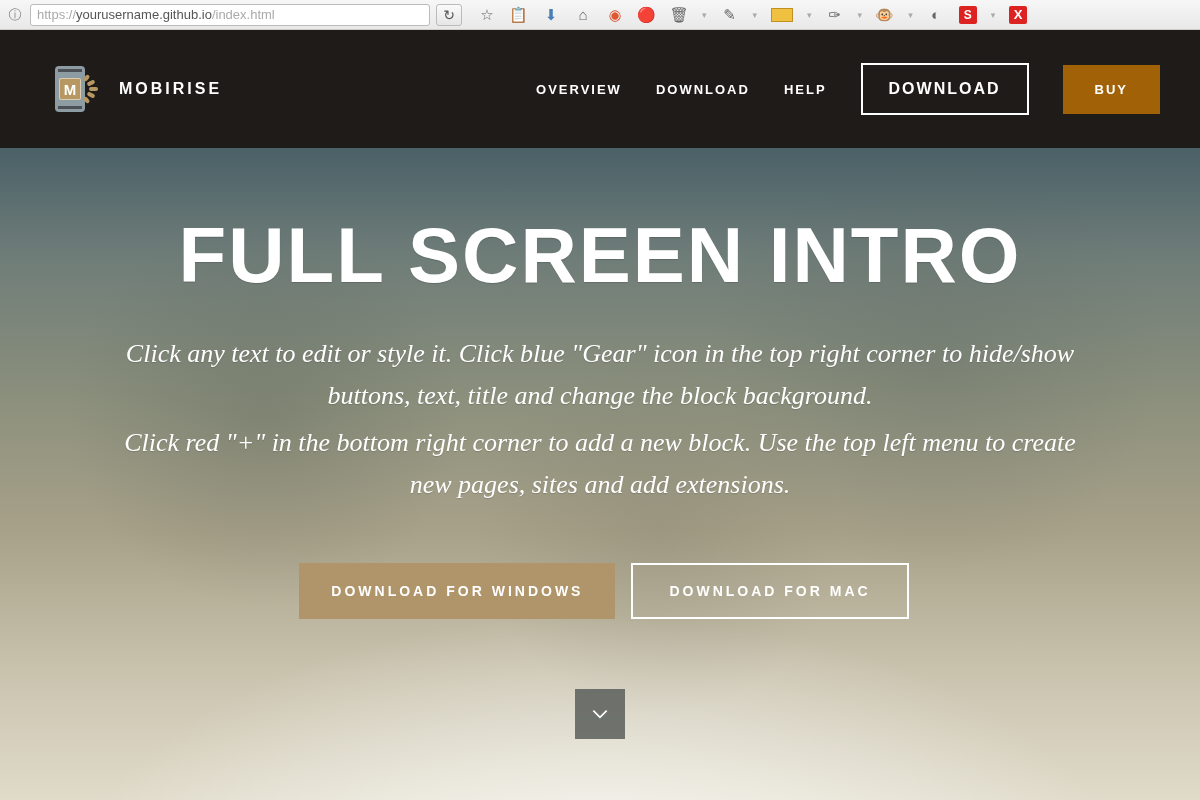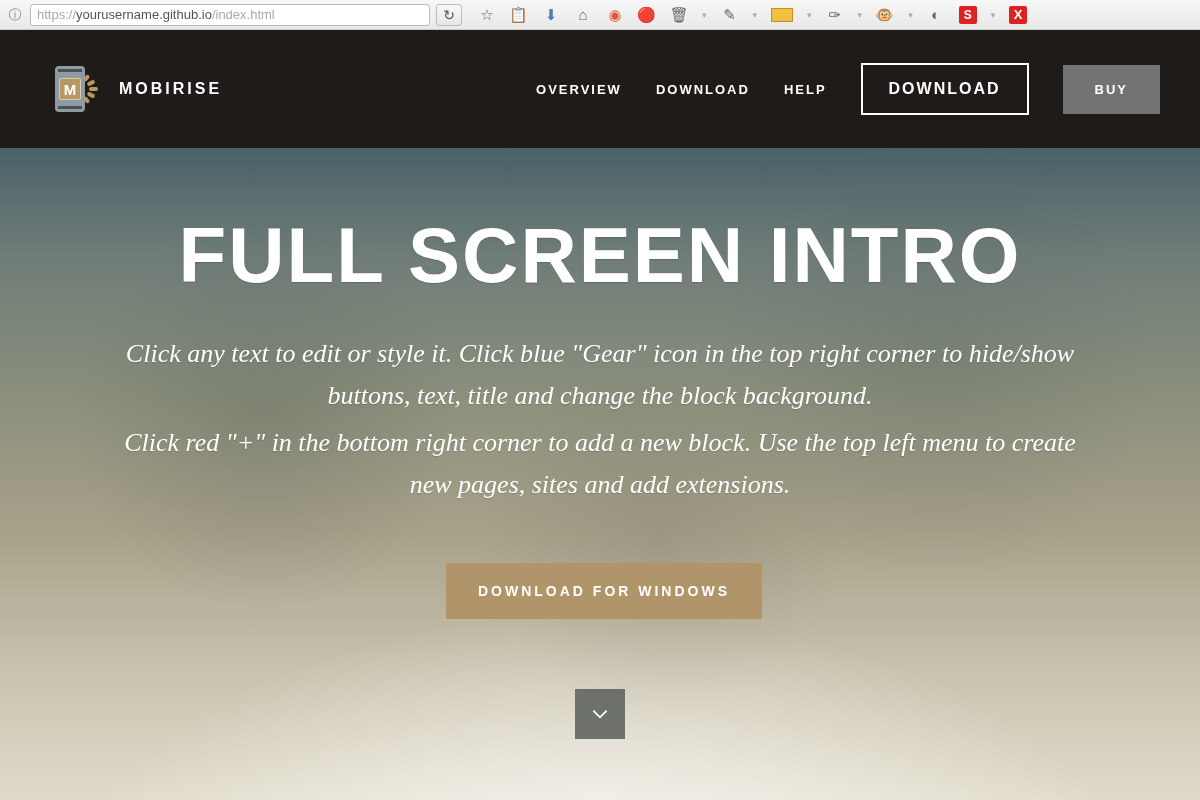--- a/index.html
+++ b/index.html
@@ -134,21 +134,21 @@
   .btn-outline {
     border: 2px solid #fff;
     padding: 15px 26px;
     color: #fff;
     font-size: 16px;
     font-weight: 700;
     letter-spacing: 2px;
     cursor: pointer;
   }
   .btn-solid {
-    background: #737373;
+    background: #a16207;
     padding: 17px 32px;
     color: #fff;
     font-size: 13px;
     font-weight: 700;
     letter-spacing: 2px;
     cursor: pointer;
   }
 
   
   .hero {
@@ -293,19 +293,20 @@
     <div class="btn-solid">BUY</div>
   </div>
 </div>
 
 <div class="hero">
   <div class="hero-title">FULL SCREEN INTRO</div>
   <div class="hero-sub">Click any text to edit or style it. Click blue "Gear" icon in the top right corner to hide/show buttons, text, title and change the block background.</div>
   <div class="hero-sub2">Click red "+" in the bottom right corner to add a new block. Use the top left menu to create new pages, sites and add extensions.</div>
   <div class="hero-buttons">
     <div class="hero-btn-solid">DOWNLOAD FOR WINDOWS</div>
+    <div class="hero-btn-outline">DOWNLOAD FOR MAC</div>
   </div>
   <div class="scroll-indicator">
     <svg viewBox="0 0 24 24">
         <path d="M4 8 L12 16 L20 8" stroke="#fff" stroke-width="2" fill="none"></path>
       </svg>
   </div>
 </div>
 
 </body></html>

